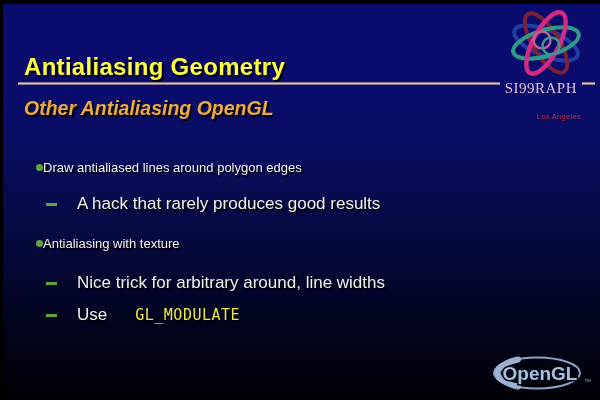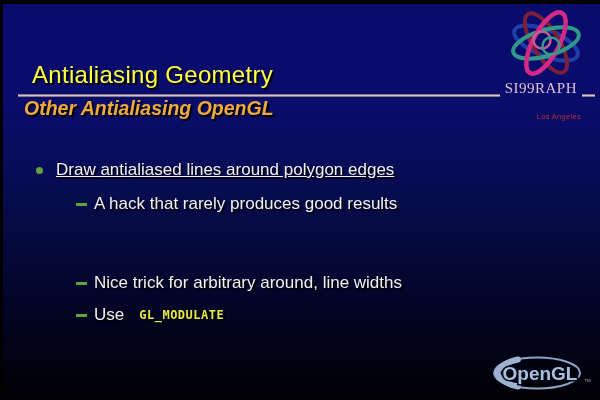--- a/index.html
+++ b/index.html
@@ -2,43 +2,43 @@
 <html><head>
 <meta charset="utf-8">
 <style>
   html,body{margin:0;padding:0;background:#000;}
   .stage{position:relative;width:600px;height:400px;overflow:hidden;
     font-family:"Liberation Sans",sans-serif;
     background:linear-gradient(180deg,#0a0c6d 0%,#0a0c6d 22%,#080d5e 38%,#050a40 58%,#020420 80%,#000003 100%);}
   .frame-top{position:absolute;left:0;top:0;width:600px;height:4px;background:#000;}
   .frame-left{position:absolute;left:0;top:0;width:3px;height:400px;background:#000;}
 
-  .title{position:absolute;left:20px;top:49px;margin:12px;
-    font-size:24px;font-weight:normal;letter-spacing:.3px;color:#ffff3d;
+  .title{position:absolute;left:20px;top:49px;margin:4px;
+    font-size:24px;font-weight:bold;letter-spacing:.3px;color:#ffff3d;
     text-shadow:2px 2px 1px rgba(0,0,0,.95);}
-  .rule-row{position:absolute;left:18px;top:82px;width:577px;display:flex;align-items:flex-end;gap:5px;}
+  .rule-row{position:absolute;left:18px;top:82px;width:577px;display:flex;align-items:flex-start;gap:5px;}
   .rule-line{flex:1;height:3px;background:linear-gradient(180deg,#5f5168,#d8c2d0,#5f5168);}
   .rule-dash{width:13px;height:3px;background:linear-gradient(180deg,#5f5168,#d8c2d0,#5f5168);}
   .sig-wordmark{font-family:"Liberation Serif",serif;font-size:15px;letter-spacing:.5px;
     color:#dcc2d2;line-height:1;transform:translateY(-1px);}
   .sig-city{position:absolute;right:19px;top:96px;font-size:7.5px;color:#b5303a;letter-spacing:.3px;margin-top:16px;}
   .sig-logo{position:absolute;left:498px;top:2px;}
 
   .subtitle{position:absolute;left:24px;top:97px;margin:0;
     font-size:19.5px;font-weight:bold;font-style:italic;color:#f0a93c;
     text-shadow:2px 2px 1px rgba(0,0,0,.95);}
 
   .b{position:absolute;display:flex;align-items:center;
     color:#f0f0f0;text-shadow:2px 2px 1px rgba(0,0,0,.95);}
-  .b.l1{left:36px;gap:13px;font-size:17px;text-decoration:underline;}
-  .b.l2{left:76px;gap:7px;font-size:17px;}
+  .b.l1{left:36px;font-size:13px;}
+  .b.l2{left:46px;gap:20px;font-size:17px;}
   .dot{width:7px;height:7px;border-radius:50%;background:#5fa53e;flex:0 0 auto;}
   .dash{width:11px;height:3px;background:#5fa53e;flex:0 0 auto;}
-  .gl{font-family:"DejaVu Sans Mono","Liberation Mono",monospace;font-weight:bold;
-    font-size:12px;color:#e9e943;margin-left:8px;letter-spacing:.5px;}
+  .gl{font-family:"DejaVu Sans Mono","Liberation Mono",monospace;font-weight:normal;
+    font-size:15px;color:#e9e943;margin-left:8px;letter-spacing:.5px;}
 
   .opengl-logo{position:absolute;left:486px;top:352px;}
 </style>
 </head>
 <body>
 
 <div class="stage">
   <div class="frame-top"></div>
   <div class="frame-left"></div>
 
@@ -65,20 +65,24 @@
   <div class="b l1" style="top:160px">
     <span class="dot"></span>
     <span>Draw antialiased lines around polygon edges</span>
   </div>
 
   <div class="b l2" style="top:194px">
     <span class="dash"></span>
     <span>A hack that rarely produces good results</span>
   </div>
 
+  <div class="b l1" style="top:236px">
+    <span class="dot"></span>
+    <span>Antialiasing with texture</span>
+  </div>
 
   <div class="b l2" style="top:273px">
     <span class="dash"></span>
     <span>Nice trick for arbitrary around, line widths</span>
   </div>
 
   <div class="b l2" style="top:305px">
     <span class="dash"></span>
     <span>Use</span>
     <code class="gl">GL_MODULATE</code>

